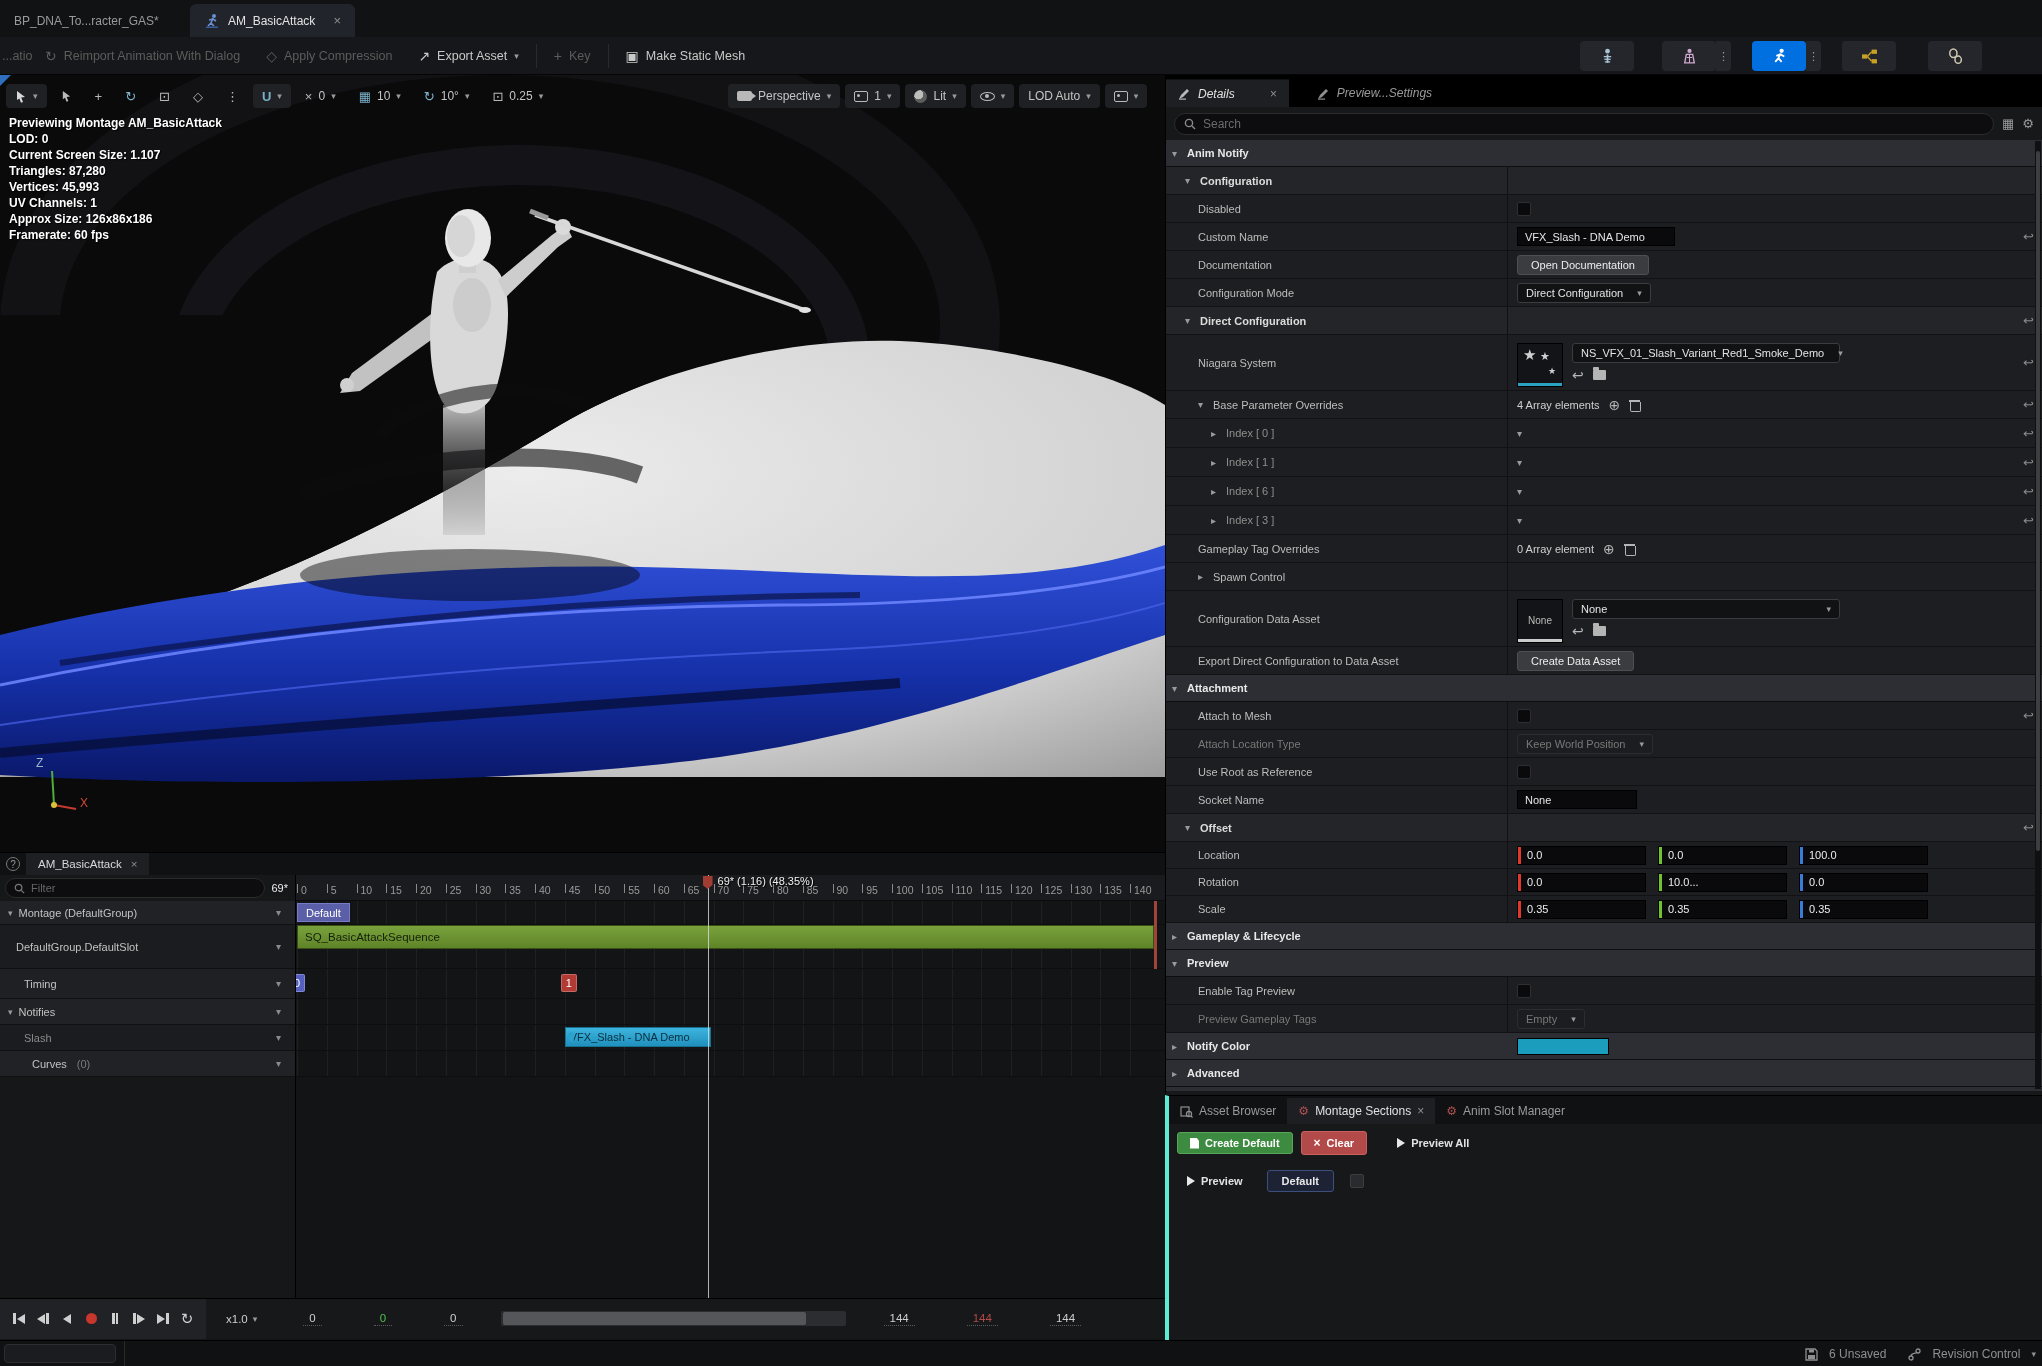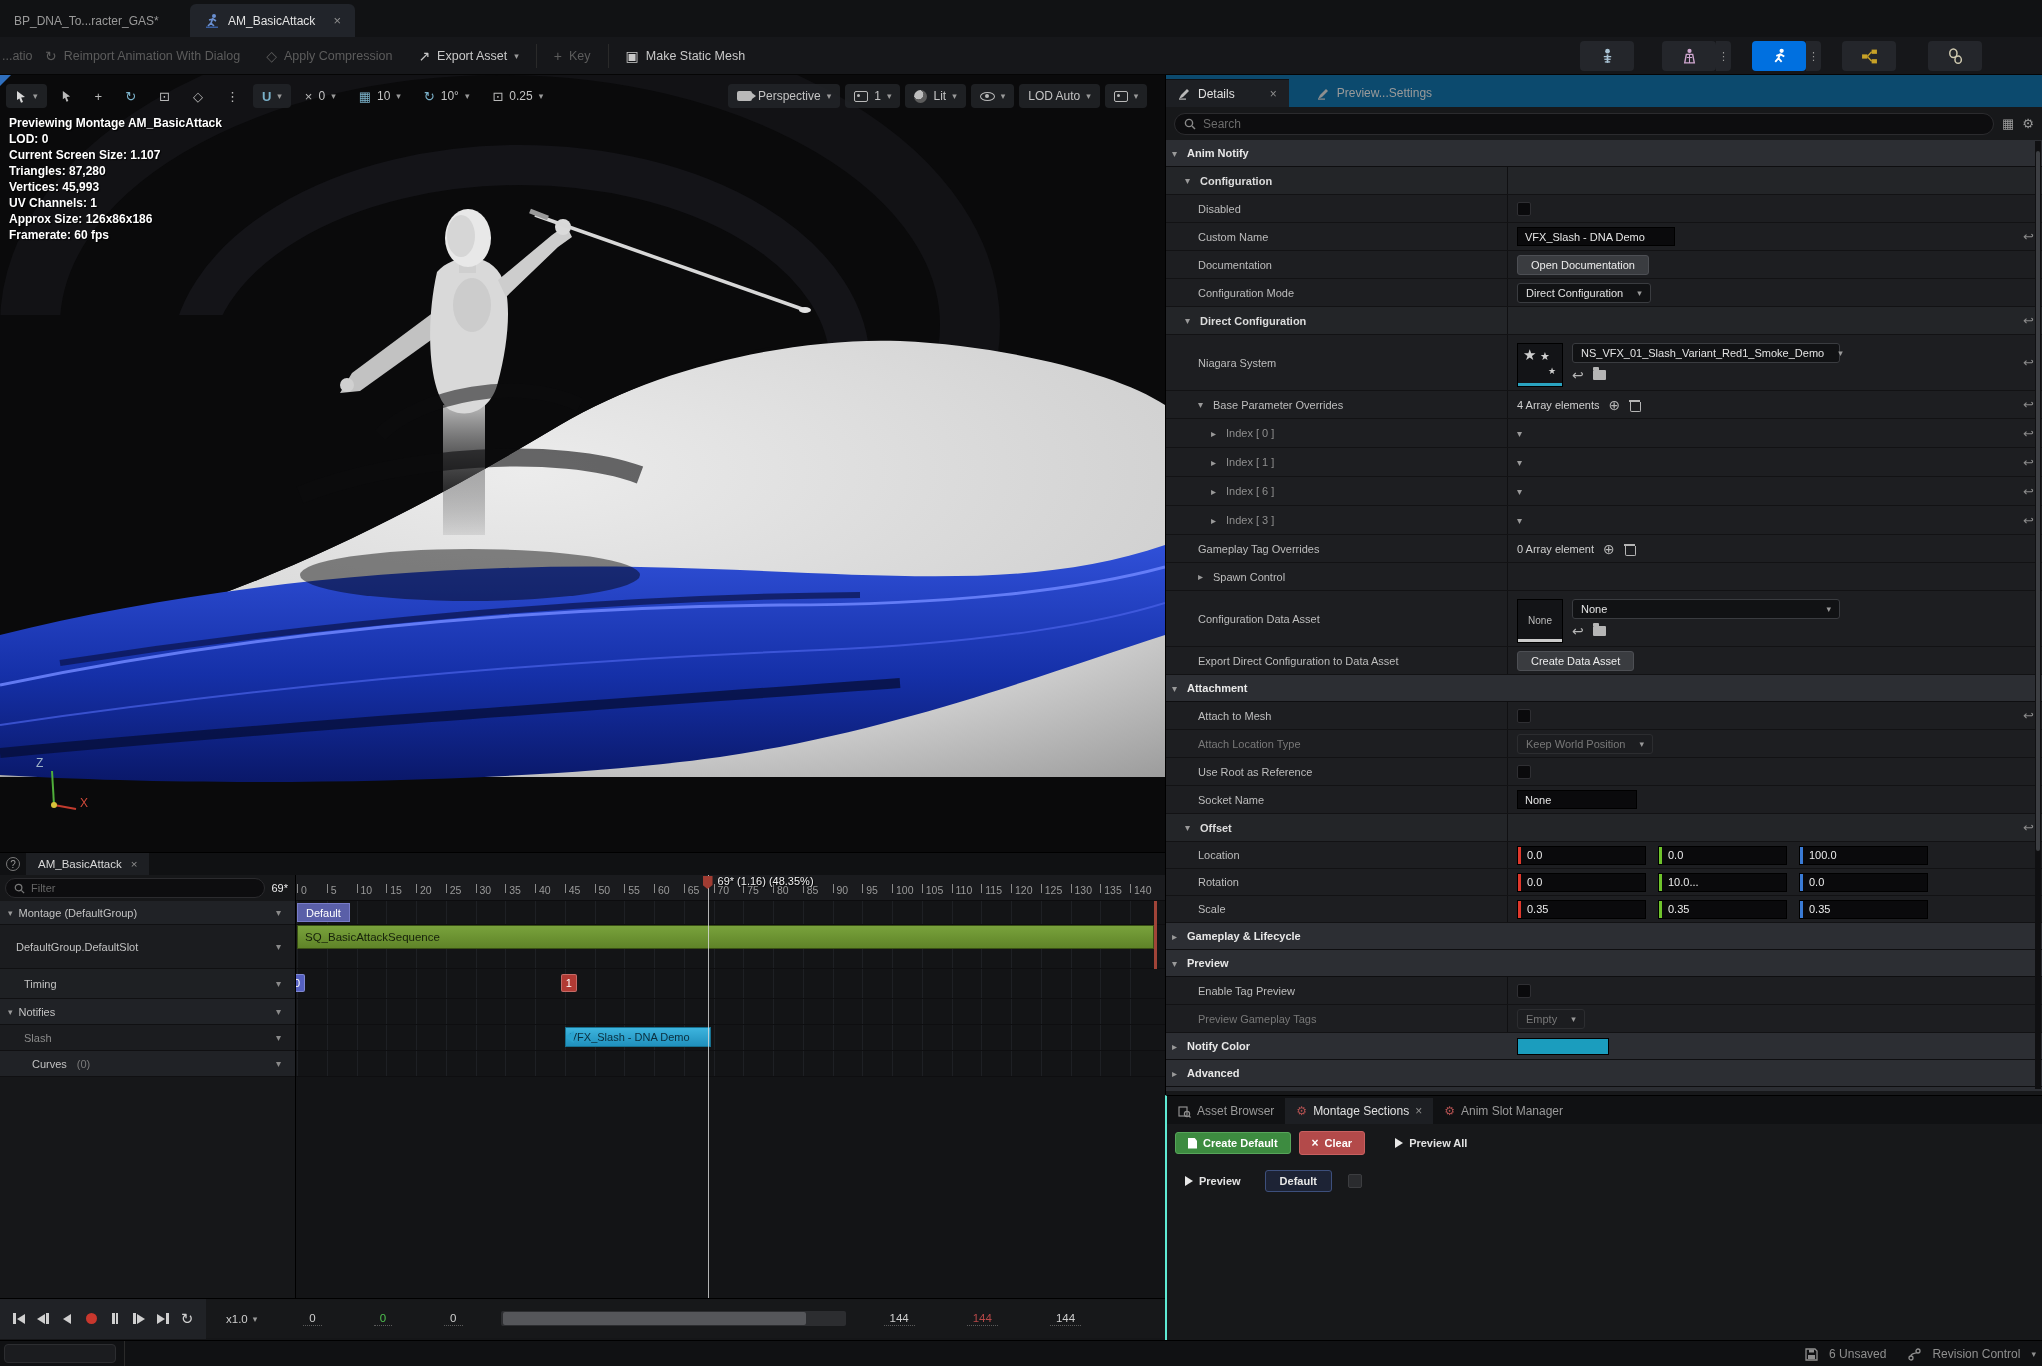--- a/index.html
+++ b/index.html
@@ -44,21 +44,21 @@
   .camrect::after { content:""; position:absolute; right:-4px; top:2px; border-left:4px solid #b9b9b9;
     border-top:3px solid transparent; border-bottom:3px solid transparent; }
   .imgico { width:14px; height:11px; border:1.5px solid #b9b9b9; border-radius:2px; position:relative; }
   .imgico::after { content:""; position:absolute; left:2px; top:2px; width:3px; height:3px; border-radius:50%; background:#b9b9b9; }
   #vpstats { position:absolute; left:9px; top:40px; color:#ffffff; font-size:12px; line-height:16px;
     text-shadow:1px 1px 1px #000; font-weight:bold; }
   #axisgizmo { position:absolute; left:28px; top:680px; width:70px; height:60px; }
 
   
   #details { position:absolute; left:1165px; top:75px; width:877px; height:1020px; background:#17181a; border-left:1px solid #000; }
-  .ptabs { height:32px; background:#0c4a6e; display:flex; align-items:flex-end; }
+  .ptabs { height:32px; background:#000000; display:flex; align-items:flex-end;font-style:italic; }
   .ptab { height:28px; display:flex; align-items:center; gap:7px; padding:0 12px; color:#9a9a9a; font-size:12px; }
   .ptab.active { background:#1d1f23; color:#e0e0e0; border-top:1px solid #101113; }
   .pencil { width:13px; height:13px; }
   #dsearch { height:33px; display:flex; align-items:center; padding:0 8px; gap:8px; background:#17181a; }
   .searchbox { flex:1; height:22px; background:#0d0d0f; border:1px solid #2b2b2e; border-radius:11px;
     display:flex; align-items:center; gap:7px; padding:0 9px; color:#6b6b6b; font-size:12px; }
   #drows { position:relative; width:877px; }
   .drow { position:relative; display:flex; align-items:center; height:28px; background:#1d1e21;
     border-bottom:1px solid #121214; }
   .drow.category { background:#2c2e33; border-bottom:1px solid #0e0e10; }
@@ -100,21 +100,21 @@
   .foldico::before { content:""; position:absolute; left:0; top:-3px; width:6px; height:3px; background:#b5b5b5; border-radius:1px 1px 0 0; }
   .vecbox { display:inline-flex; align-items:center; width:129px; height:19px; background:#0a0a0c;
     border:1px solid #000; color:#ececec; margin-right:3px; }
   .vecbar { width:3px; height:100%; flex:none; margin-right:6px; }
   #dsliver { height:4px; background:#2c2e33; }
   #dscroll { position:absolute; right:1px; top:66px; width:6px; height:948px; background:#101012; }
   #dscroll .thumbbar { position:absolute; left:1px; top:10px; width:4px; height:700px; background:#3c3e42; border-radius:2px; }
 
   
   #montagepanel { position:absolute; left:1165px; top:1095px; width:877px; height:245px; background:#17181a;
-    border-left:2px solid #5eead4; border-top:1px solid #000; }
+    border-left:4px solid #5eead4; border-top:1px solid #000; }
   .mtabs { height:28px; background:#101113; display:flex; align-items:flex-end; }
   .mtab { height:26px; display:flex; align-items:center; gap:6px; padding:0 11px; color:#9a9a9a; font-size:12px; }
   .mtab.active { background:#1d1f23; color:#e0e0e0; }
   .gearico { color:#b05050; font-size:12px; }
   .mbtns { display:flex; align-items:center; gap:8px; padding:7px 8px; }
   .greenbtn { background:#3d8b40; border:1px solid #57a55a; border-radius:3px; color:#fff; font-weight:bold;
     display:flex; align-items:center; gap:6px; padding:4px 12px; }
   .redbtn { background:#b34a4a; border:1px solid #c96060; border-radius:3px; color:#fff; font-weight:bold;
     display:flex; align-items:center; gap:6px; padding:4px 12px; }
   .playlbl { display:flex; align-items:center; gap:6px; color:#e3e3e3; font-weight:bold; padding:0 8px; }

